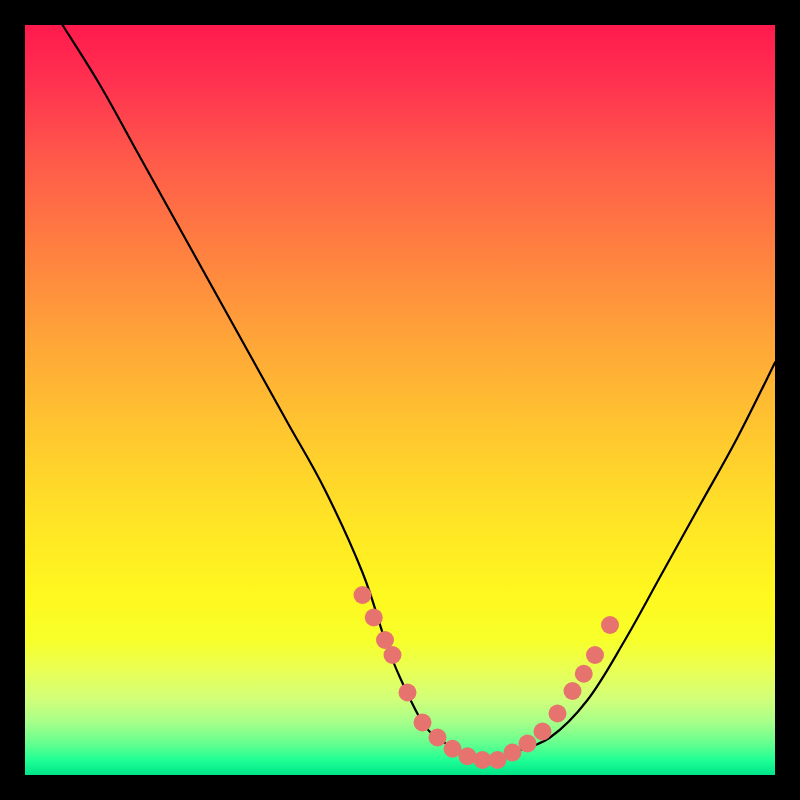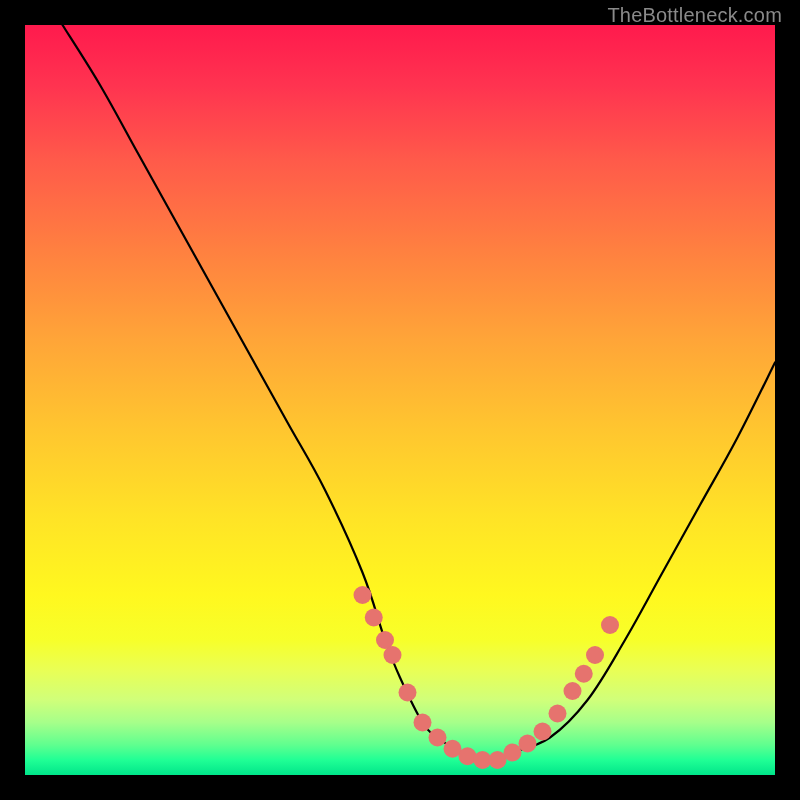--- a/index.html
+++ b/index.html
@@ -58,21 +58,20 @@
     top: 25px;
     width: 750px;
     height: 750px;
     overflow: visible;
   }
 </style>
 </head>
 <body>
 
 <div class="container">
-  <div class="watermark">TheBottleneck.com</div>
   <div class="plot-area"></div>
   <svg class="curve" viewBox="0 0 750 750">
     <path id="curve-path" fill="none" stroke="#000000" stroke-width="2.2" stroke-linecap="round" stroke-linejoin="round" d="M 37.5 0 C 44.375 11, 61.25 36.625, 75 60 C 88.75 83.375, 98.75 102.75, 112.5 127.5 C 126.25 152.25, 136.25 170.25, 150 195 C 163.75 219.75, 173.75 237.75, 187.5 262.5 C 201.25 287.25, 211.25 305.24999999999994, 225 329.99999999999994 C 238.75 354.74999999999994, 248.75 372.75, 262.5 397.5 C 276.25 422.25, 286.25 437.5, 300 465 C 313.75 492.5, 326.5 520, 337.5 547.5 C 348.5 575, 353.125 595.75, 360 615 C 366.875 634.25, 368.125 637.375, 375 652.5 C 381.875 667.625, 390.625 686.5, 397.5 697.5 C 404.375 708.5, 405.62500000000006 707, 412.50000000000006 712.5 C 419.37500000000006 718, 428.12499999999994 723.375, 434.99999999999994 727.5 C 441.87499999999994 731.625, 443.125 733.625, 450 735 C 456.875 736.375, 465.625 736.375, 472.5 735 C 479.375 733.625, 477.875 731.625, 487.5 727.5 C 497.125 723.375, 511.25 722.125, 525 712.5 C 538.75 702.875, 548.75 692.875, 562.5 675 C 576.25 657.125, 586.25 638.375, 600 615 C 613.75 591.625, 623.75 572.25, 637.5 547.5 C 651.25 522.75, 661.25 504.75, 675 480 C 688.75 455.25, 698.75 438.625, 712.5 412.5 C 726.25 386.375, 743.125 351.24999999999994, 750 337.49999999999994"></path>
     <g id="markers">
         <circle cx="337.5" cy="570" r="9" fill="#e6736e"></circle>
         <circle cx="348.75" cy="592.5" r="9" fill="#e6736e"></circle>
         <circle cx="360" cy="615" r="9" fill="#e6736e"></circle>
         <circle cx="367.5" cy="630" r="9" fill="#e6736e"></circle>
         <circle cx="382.5" cy="667.5" r="9" fill="#e6736e"></circle>
         <circle cx="397.5" cy="697.5" r="9" fill="#e6736e"></circle>

